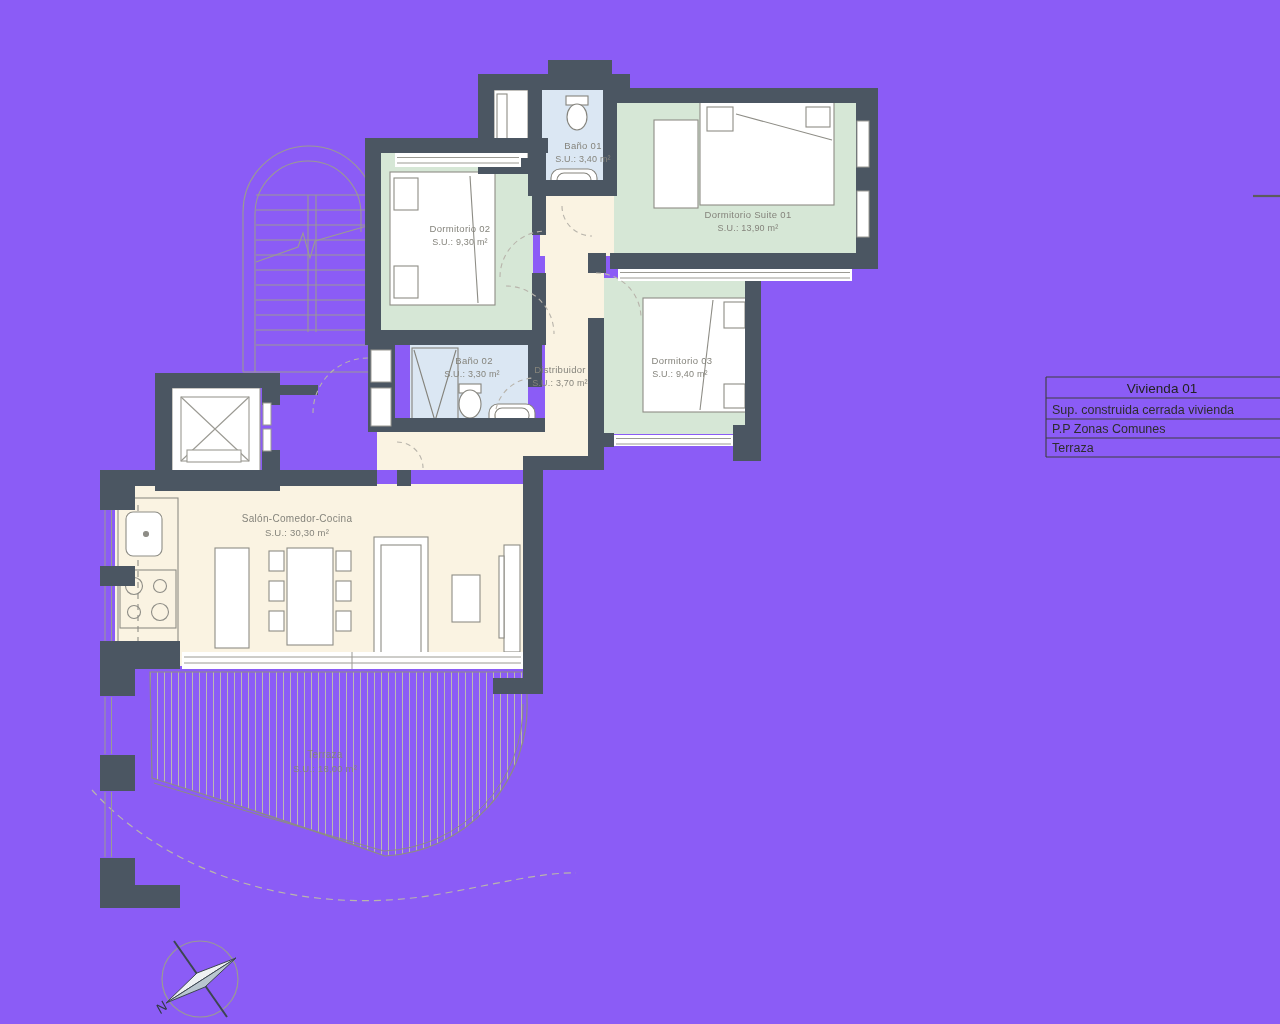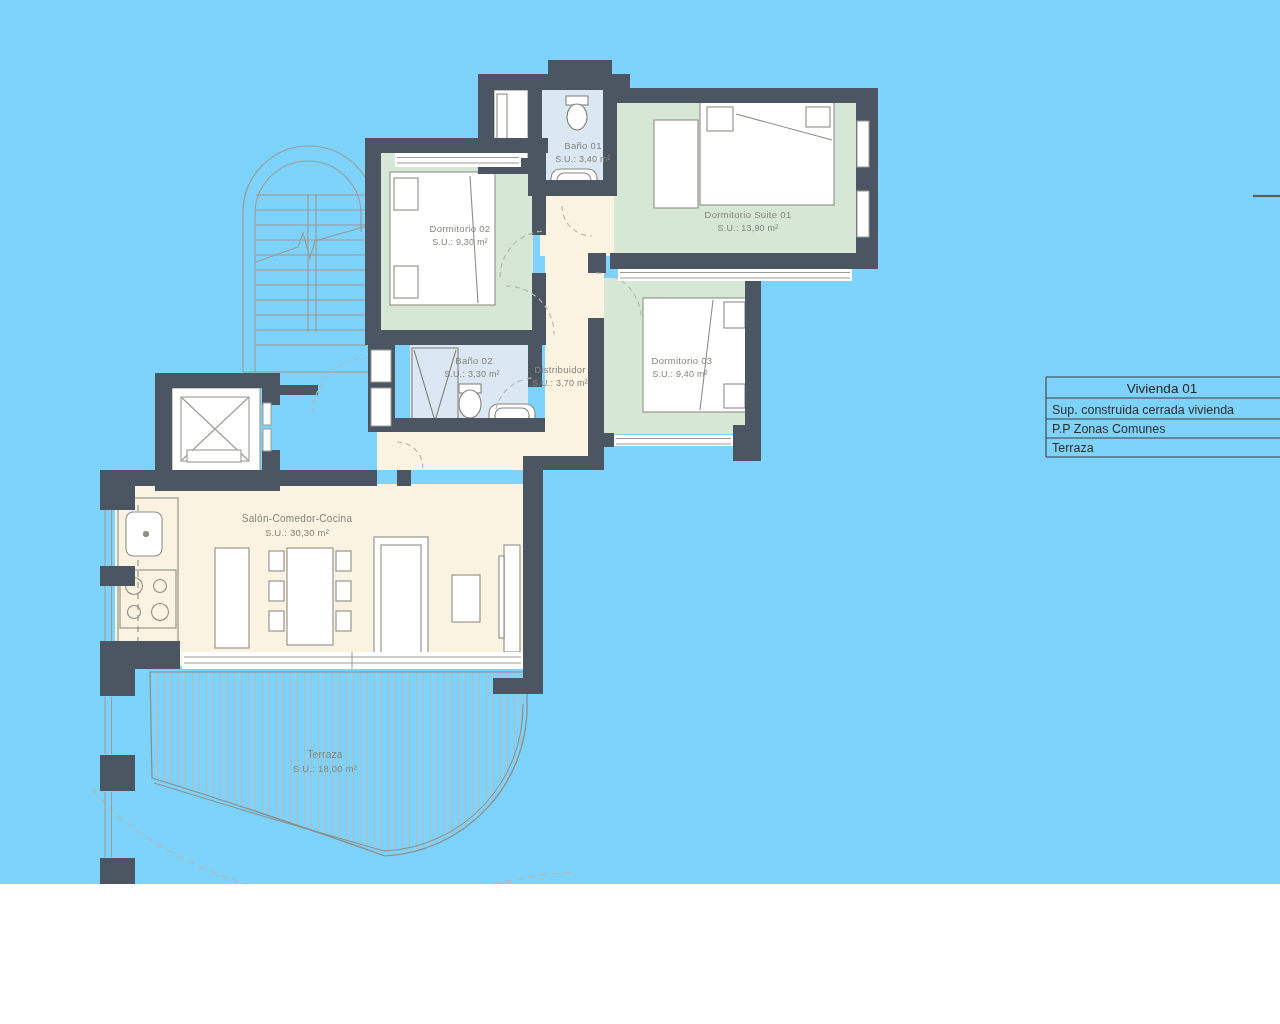--- a/index.html
+++ b/index.html
@@ -1,17 +1,17 @@
 <!DOCTYPE html>
 <html><head>
 <meta charset="utf-8">
 <style>
   html,body{margin:0;padding:0;background:#ffffff;}
   body{font-family:"Liberation Sans", sans-serif;}
-  .canvas{position:relative;width:1280px;height:884px;background:#7dd3fc;overflow:hidden;}
+  .canvas{position:relative;width:1280px;height:1024px;background:#8b5cf6;overflow:hidden;}
   svg text{user-select:none;}
   .room-name{font-size:9.5px;letter-spacing:.3px;}
   .room-area{font-size:9px;letter-spacing:.2px;}
   .tbl-h{font-size:13.5px;fill:#232323;}
   .tbl-r{font-size:12.5px;fill:#2d2d2d;}
   .north{font-size:14px;fill:#2f3a42;font-style:italic;}
 </style>
 </head>
 <body>
 

